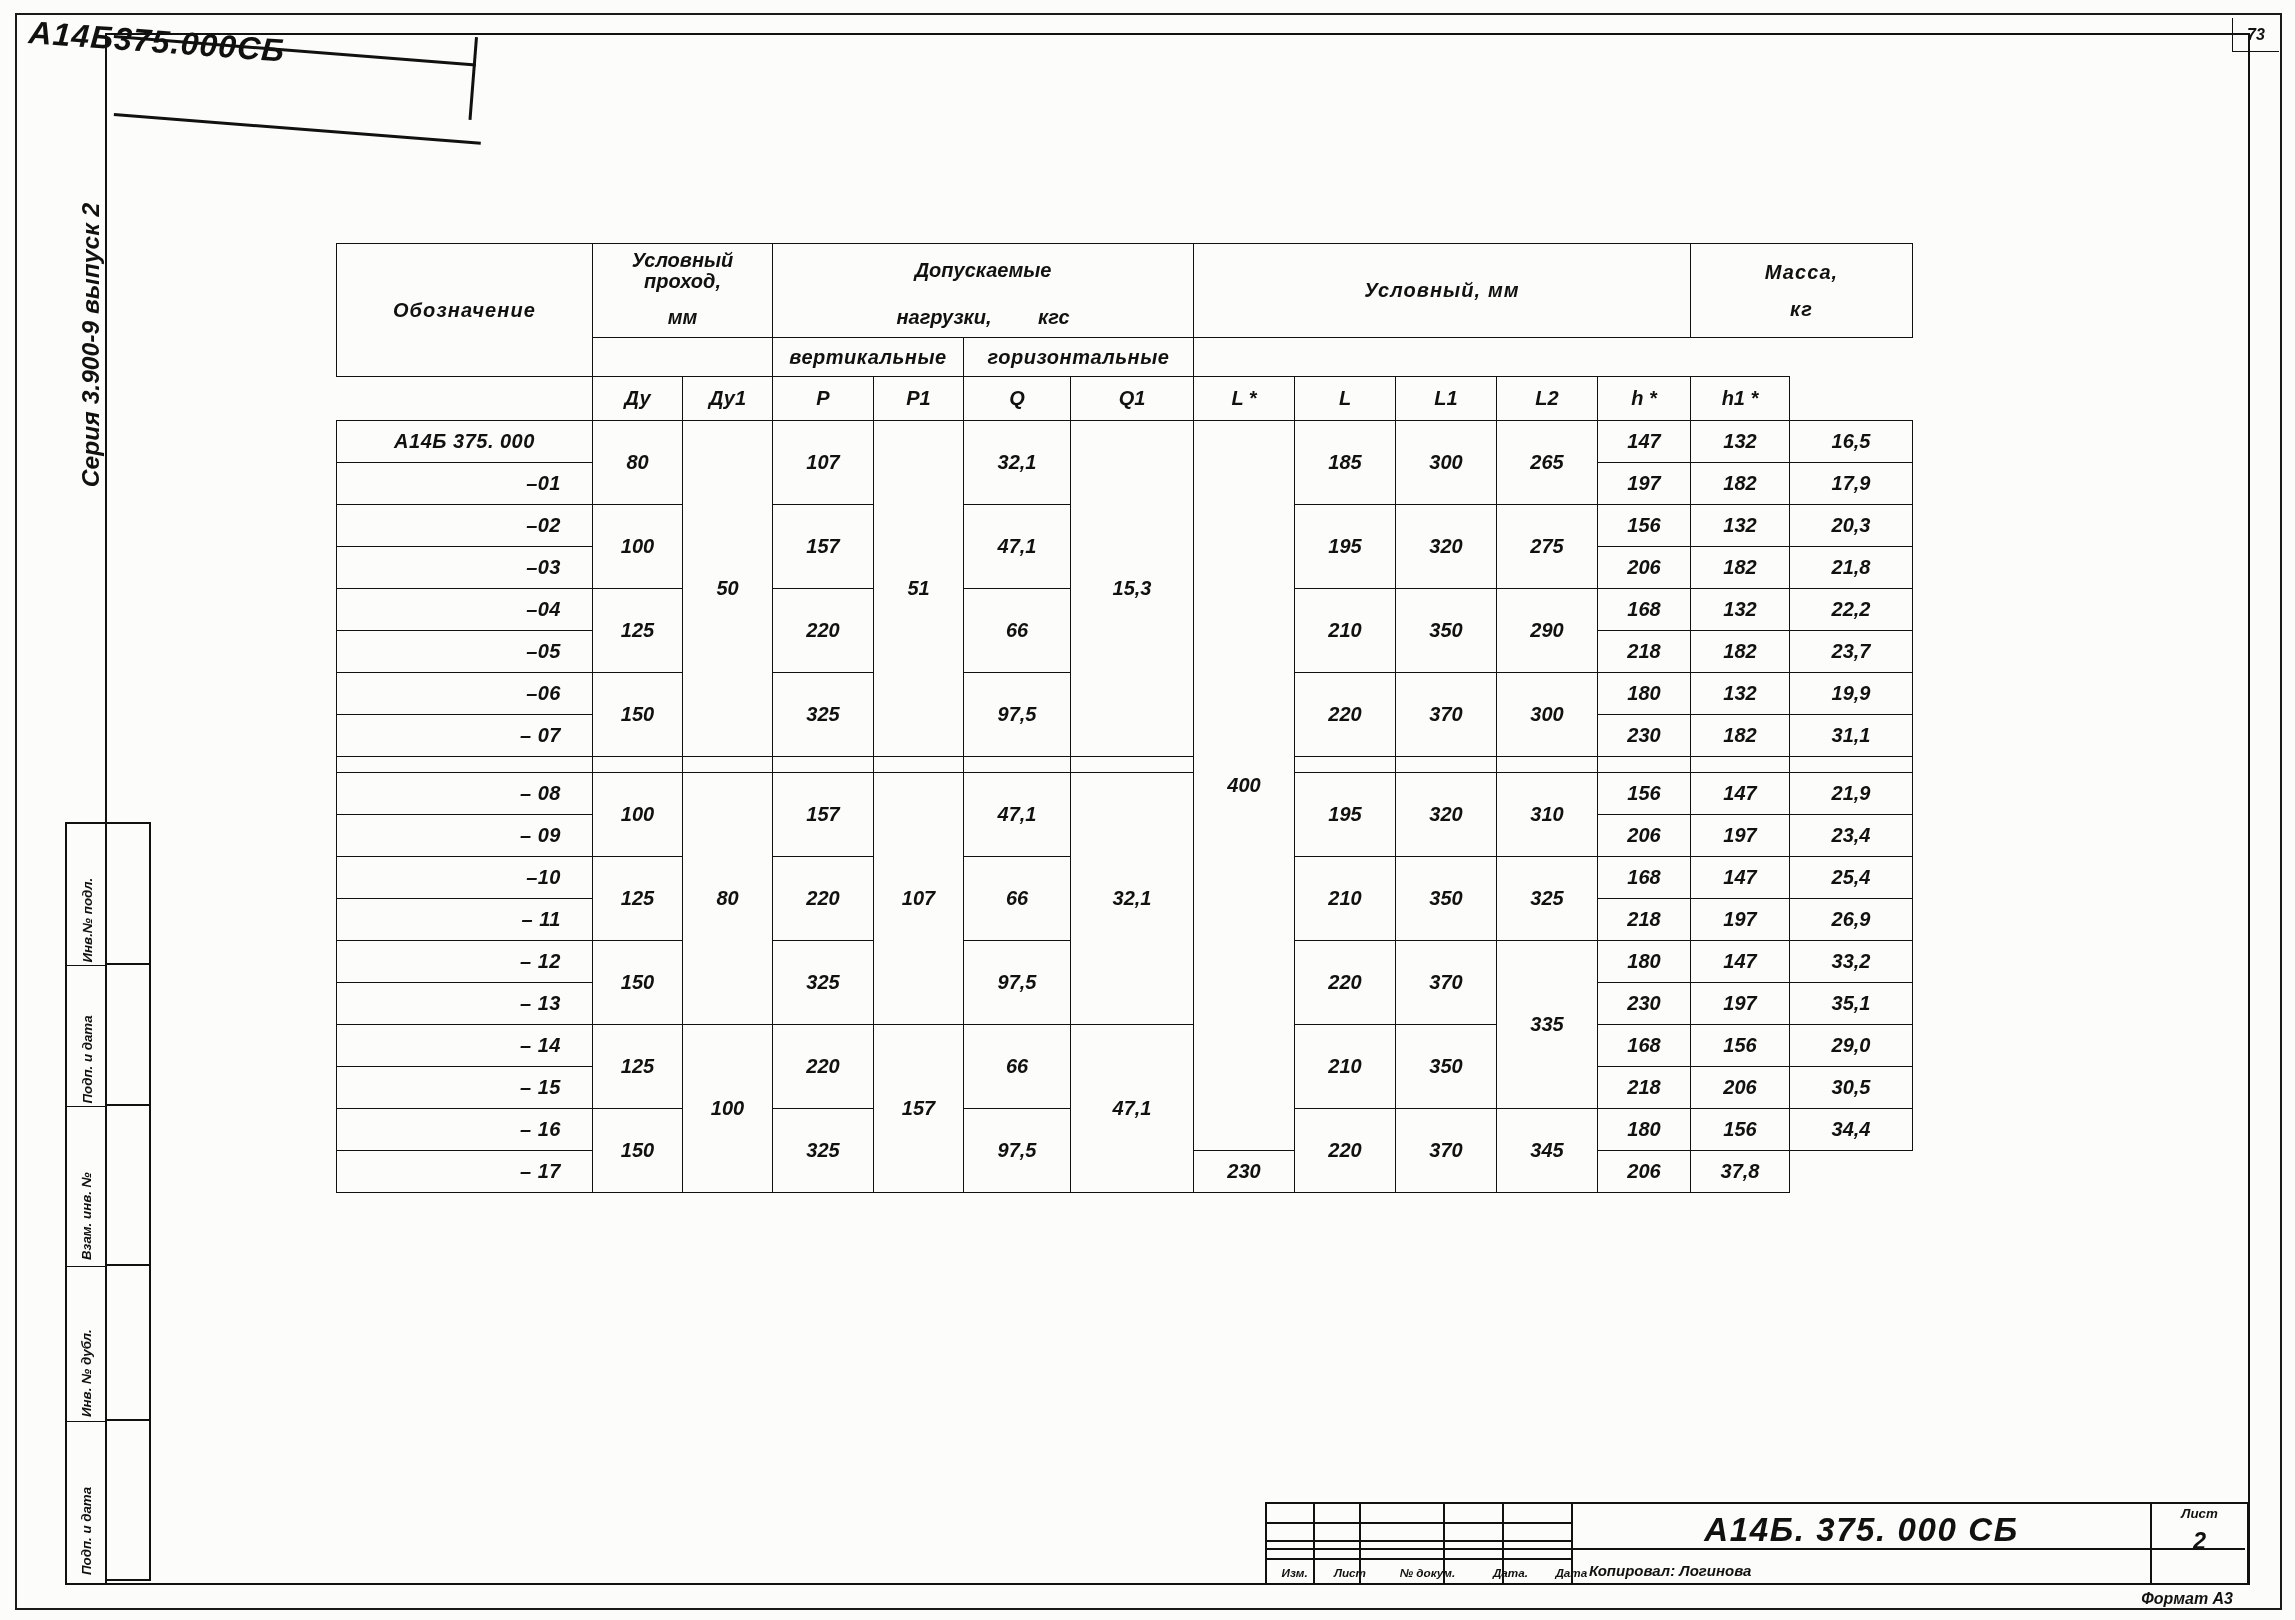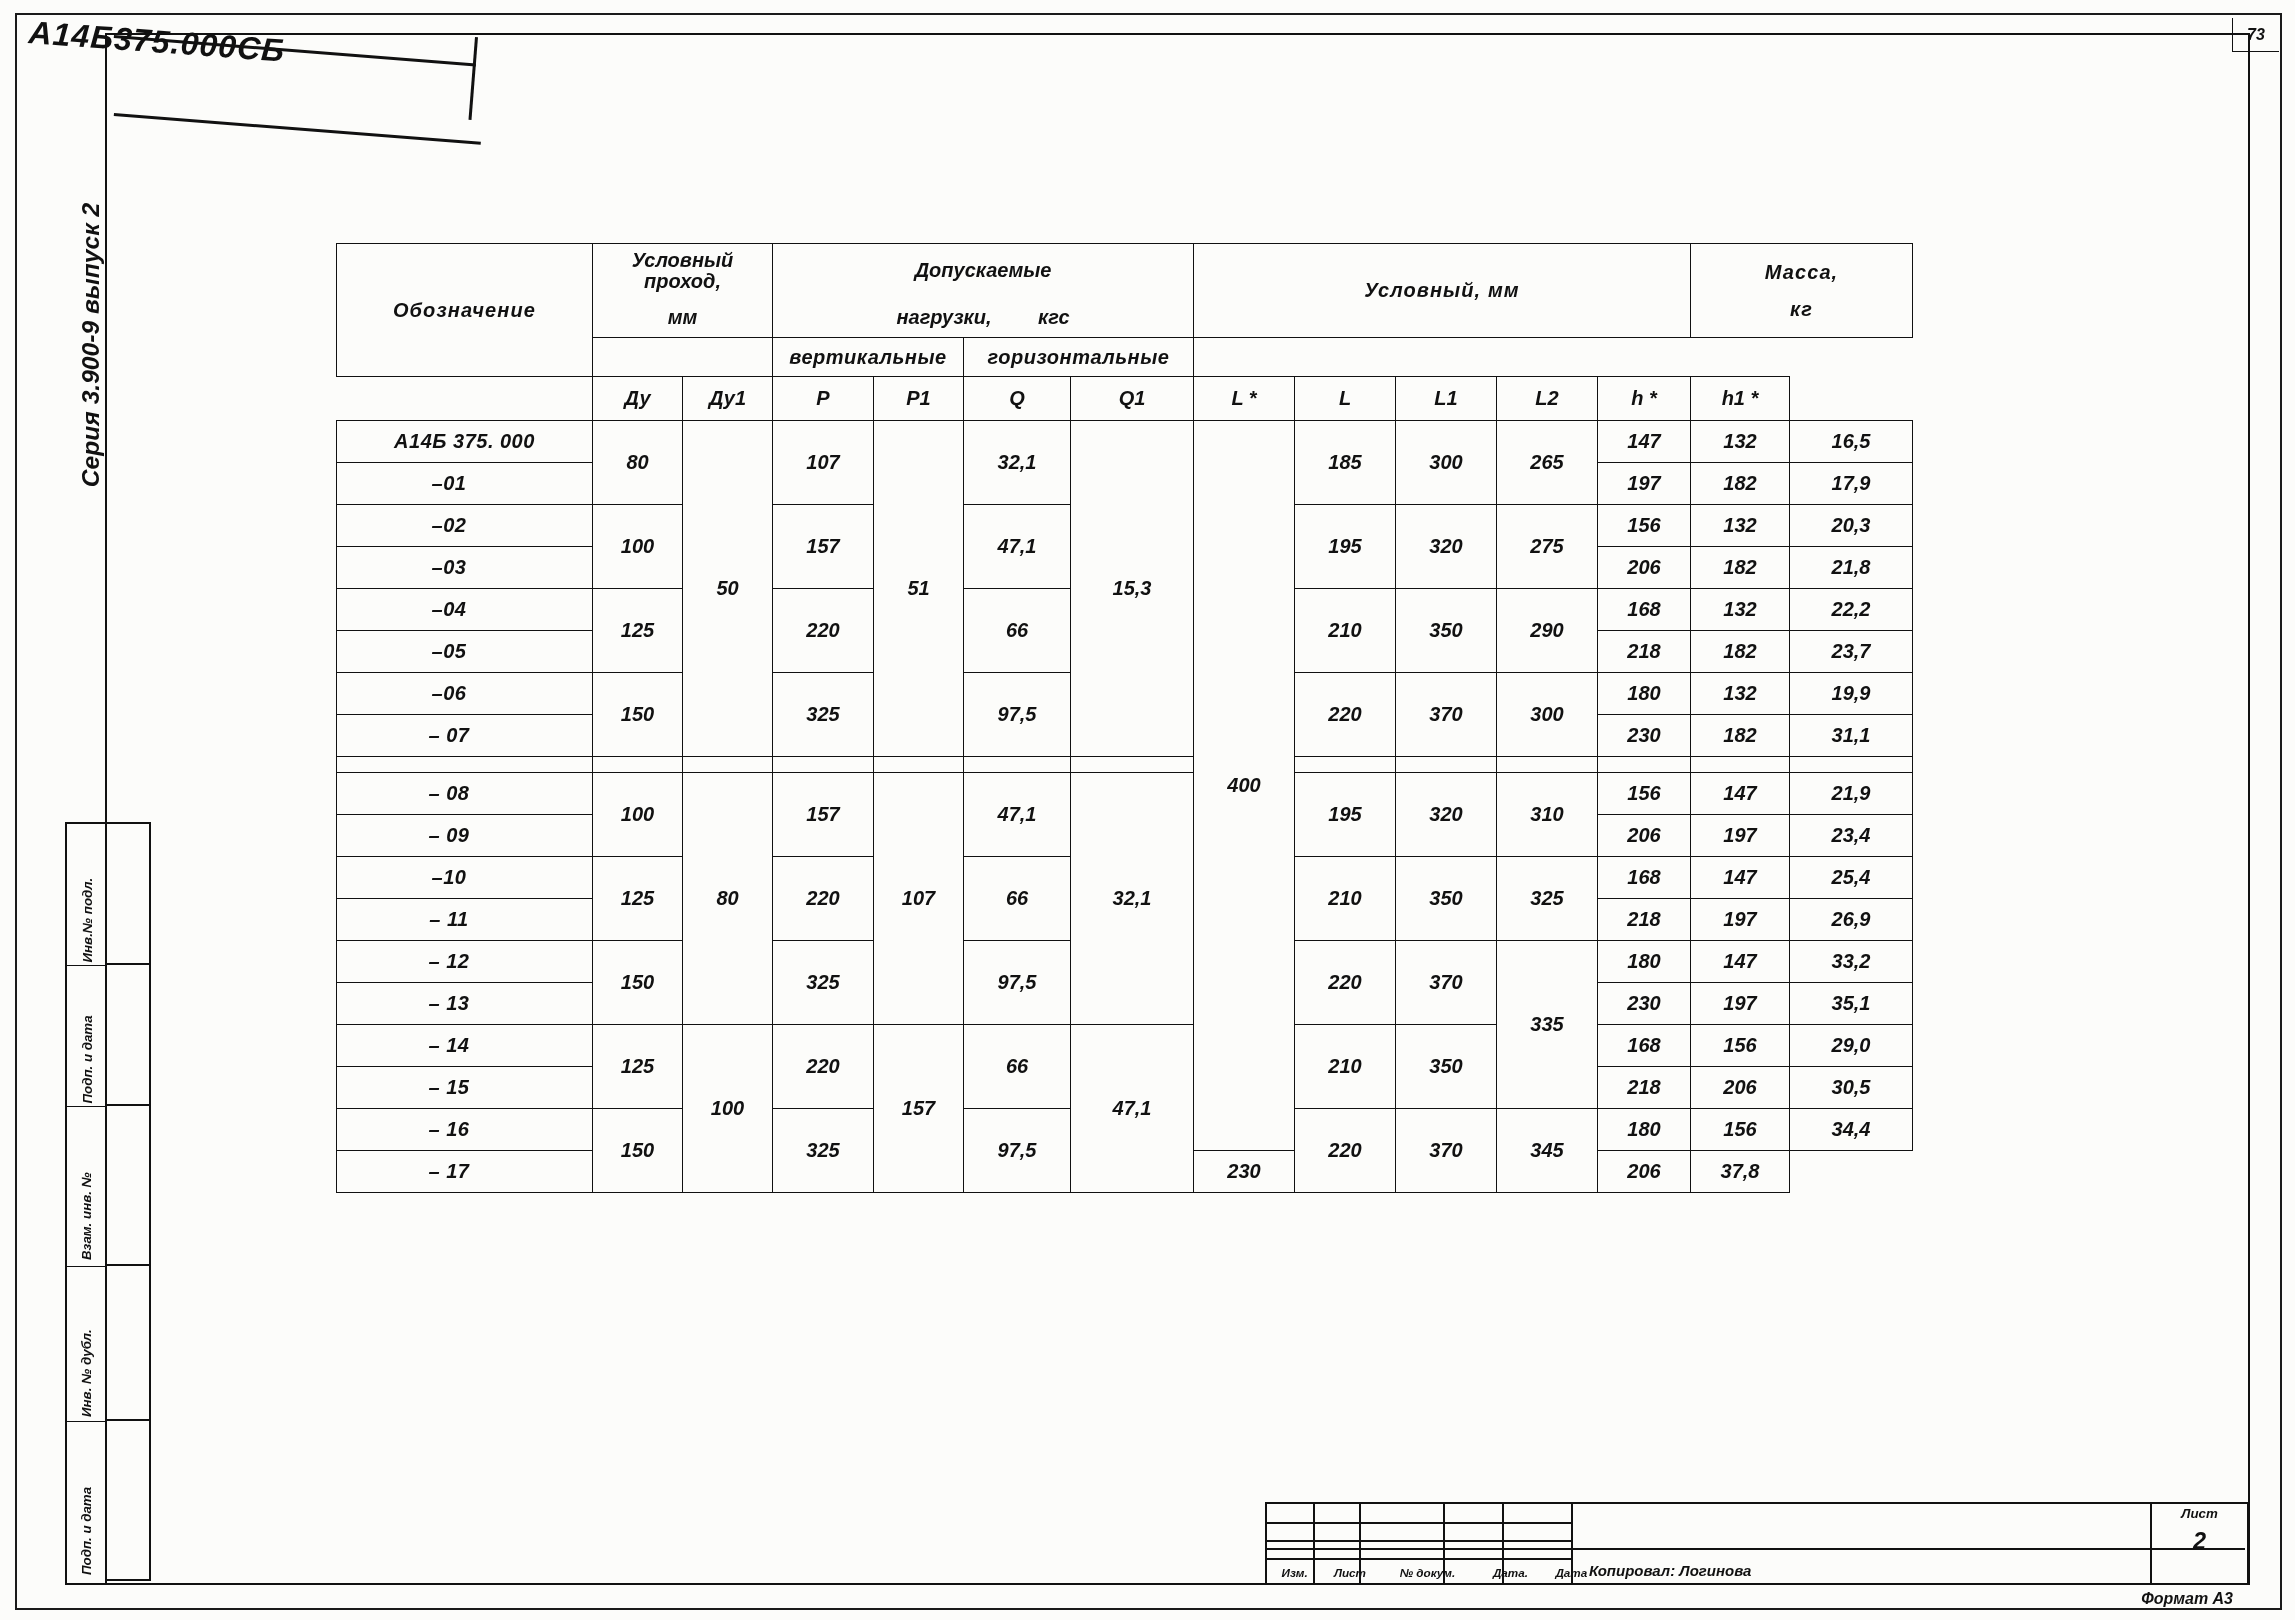--- a/index.html
+++ b/index.html
@@ -94,21 +94,21 @@
   }
   .hdr-tall{height:53px;}
   .hdr-big{font-size:20px;letter-spacing:1.1px;}
   .hdr-small{font-size:16.5px;letter-spacing:0.5px;}
   .row-h{height:42px;}
   td.desig{
     text-align:left;padding-left:11.7px;font-size:20px;
     letter-spacing:0.5px;
   }
   td.desig.right{
-    padding-right:31px;padding-left:0;
+    text-align:right;padding-right:31px;padding-left:0;
   }
   .nb-b{border-bottom:none !important;}
   .nb-t{border-top:none !important;}
   .thin-gap{height:15px;border-left:1.6px solid #111;border-right:1.6px solid #111;
             border-top:none;border-bottom:none;}
   
   .bt-block{
     position:absolute;left:1265px;top:1502px;width:980px;height:79px;
     border:2.1px solid #111;
   }
@@ -477,20 +477,21 @@
       <div class="vgrid" style="left:235px;"></div>
       <div class="bt-cellrow">
         <div>Изм.</div>
         <div>Лист</div>
         <div style="flex:1.8">№ докум.</div>
         <div style="flex:1.2">Дата.</div>
         <div>Дата</div>
       </div>
     </div>
     <div class="bt-mid">
+      <div class="bt-title">А14Б. 375.  000 СБ</div>
       <div class="bt-copy">Копировал: Логинова</div>
     </div>
     <div class="bt-right">
       <div class="lab">Лист</div>
       <div class="num">2</div>
     </div>
     <div class="bt-format">Формат А3</div>
   </div>
   <div class="hline-bt"></div>
 

